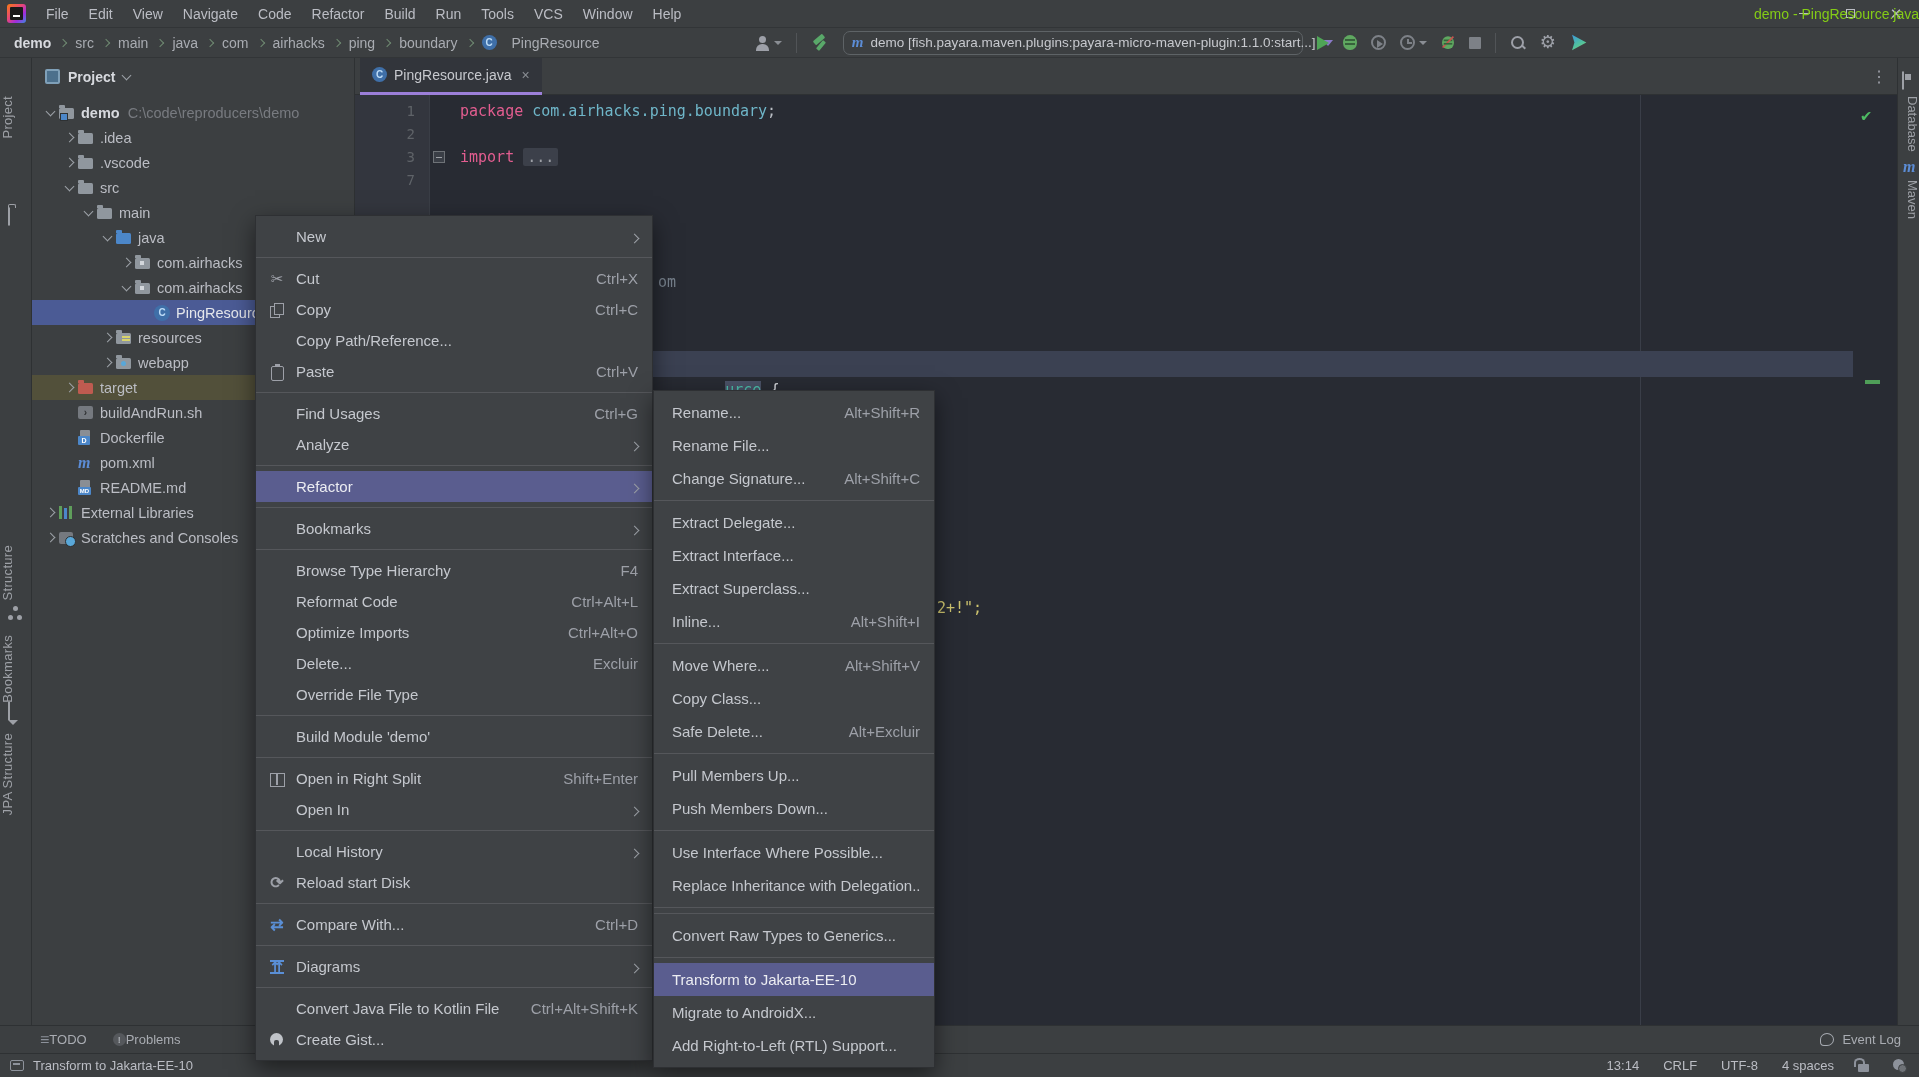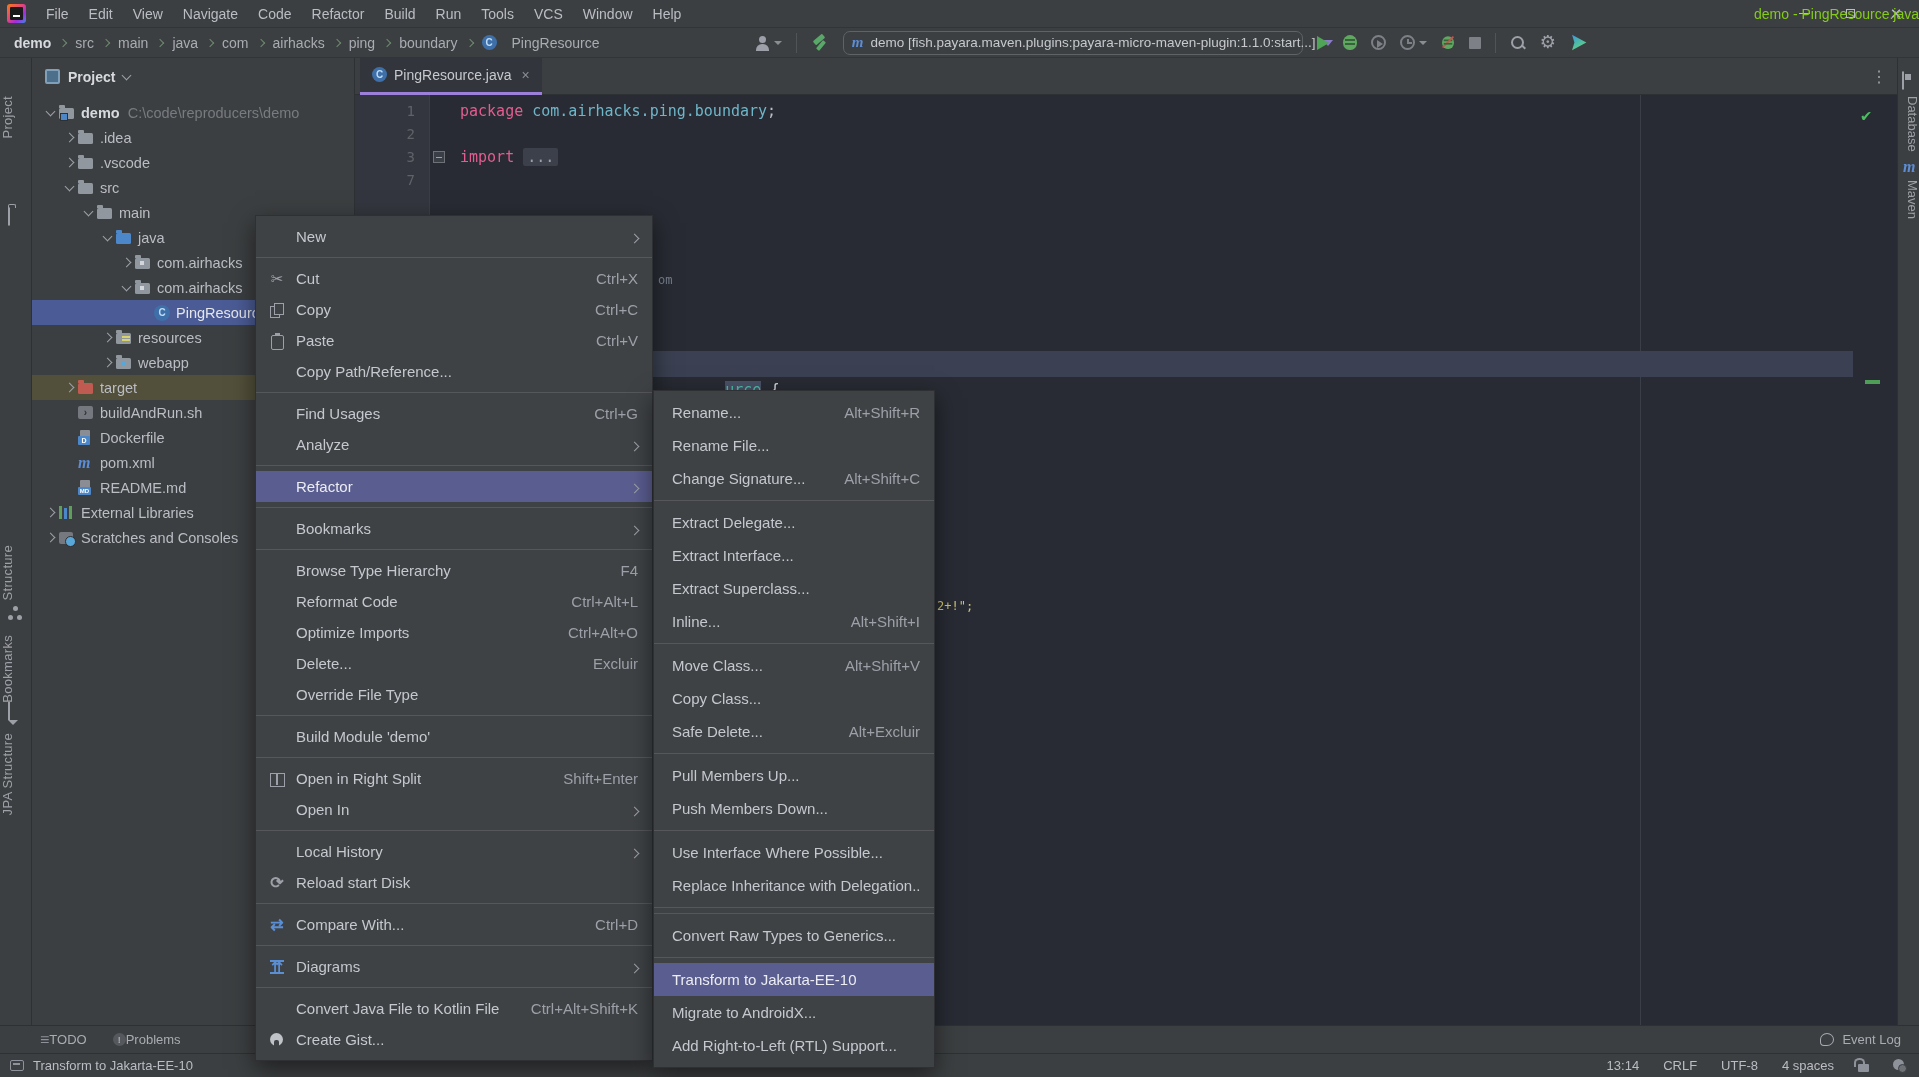--- a/index.html
+++ b/index.html
@@ -145,21 +145,21 @@
   #gutter { position:absolute; left:0; top:0; width:75px; height:930px; background:#33363E; border-right:1px solid #3A3E46; }
   .eline { position:absolute; left:0; width:1500px; height:23px; font-size:15px; line-height:23px; }
   .lnum { position:absolute; left:0; width:60px; text-align:right; color:#5F6368; font-size:14px; }
   .lcode { position:absolute; left:105px; white-space:pre; }
   .tok-keyword { color:#E35D90; }
   .tok-qualified { color:#6FB6C9; }
   .tok-plain { color:#BBBFC6; }
   .tok-fold { background:#3C404A; color:#9DA0A6; padding:0 4px; border-radius:2px; }
   .fold-box { position:absolute; left:78px; top:5px; width:12px; height:12px; border:1px solid #6E7277; background:#3A3E46; }
   .fold-box::after { content:""; position:absolute; left:2px; top:5px; width:6px; height:1.4px; background:#9DA0A6; }
-  .frag { position:absolute; font-size:12px; white-space:pre; }
+  .frag { position:absolute; font-size:15px; white-space:pre; }
   .frag.dim { color:#76808C; }
   .frag.string { color:#CFC56F; }
   #caret-band { position:absolute; left:298px; top:256px; width:1200px; height:26px; background:#3B4152;
     font-size:15px; line-height:26px; white-space:pre; }
   .occ { background:#4A5166; color:#4CBFAC; }
   .band-rest { color:#D8DADF; }
   #guide-line { position:absolute; left:1285px; top:0; width:1px; height:930px; background:#3A3E48; }
   #insp-check { position:absolute; left:1506px; top:10px; color:#4DBB63; font-size:17px; }
   #change-dash { position:absolute; left:1510px; top:285px; width:15px; height:4px; background:#4F9E58; }
 
@@ -566,27 +566,27 @@
       <span class="mi mi-scissors"></span>
       <span class="mlabel">Cut</span>
       <span class="mshort">Ctrl+X</span>
     </div>
     <div class="mitem">
       <span class="mi mi-copy"></span>
       <span class="mlabel">Copy</span>
       <span class="mshort">Ctrl+C</span>
     </div>
     <div class="mitem">
+      <span class="mlabel">Copy Path/Reference...</span>
+    </div>
+    <div class="mitem">
       <span class="mi mi-clipboard"></span>
       <span class="mlabel">Paste</span>
       <span class="mshort">Ctrl+V</span>
     </div>
-    <div class="mitem">
-      <span class="mlabel">Copy Path/Reference...</span>
-    </div>
     <div class="msep"></div>
     <div class="mitem">
       <span class="mlabel">Find Usages</span>
       <span class="mshort">Ctrl+G</span>
     </div>
     <div class="mitem">
       <span class="mlabel">Analyze</span>
       <span class="marrow"><span class="chev right"></span></span>
     </div>
     <div class="msep"></div>
@@ -685,21 +685,21 @@
     </div>
     <div class="mitem">
       <span class="mlabel">Extract Superclass...</span>
     </div>
     <div class="mitem">
       <span class="mlabel">Inline...</span>
       <span class="mshort">Alt+Shift+I</span>
     </div>
     <div class="msep"></div>
     <div class="mitem">
-      <span class="mlabel">Move Class...</span>
+      <span class="mlabel">Move Where...</span>
       <span class="mshort">Alt+Shift+V</span>
     </div>
     <div class="mitem">
       <span class="mlabel">Copy Class...</span>
     </div>
     <div class="mitem">
       <span class="mlabel">Safe Delete...</span>
       <span class="mshort">Alt+Excluir</span>
     </div>
     <div class="msep"></div>

